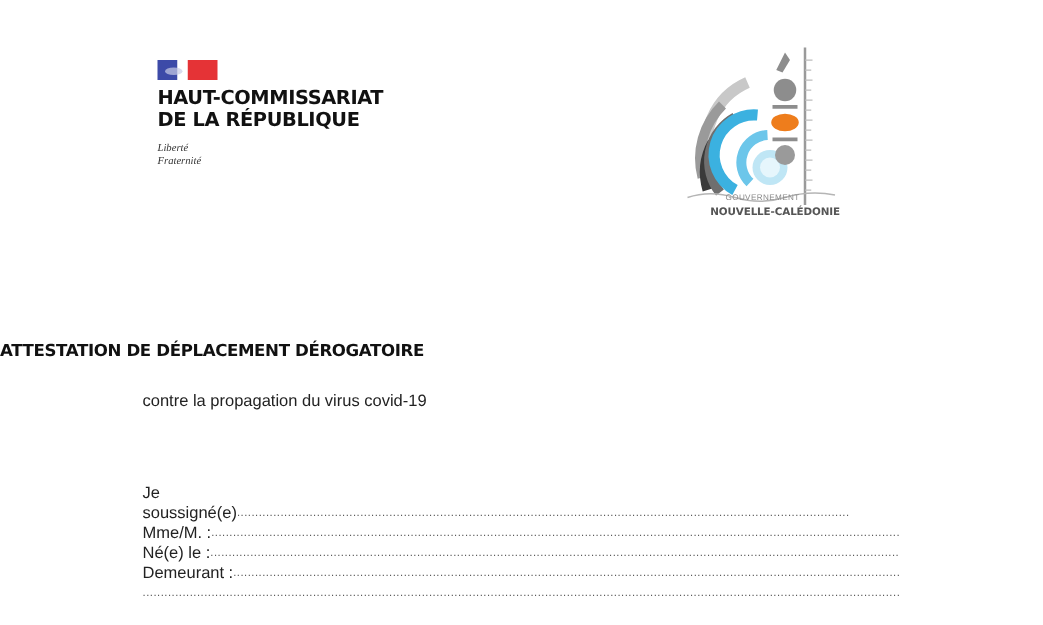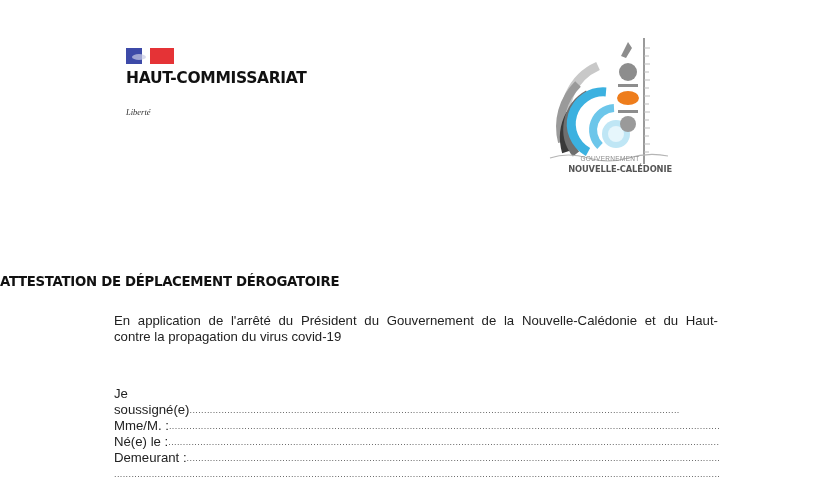--- a/index.html
+++ b/index.html
@@ -11,21 +11,21 @@
   .page { position: absolute; left: 0; top: 0; width: 834px; height: 500px; }
 
   
   .inst { position: absolute; left: 126px; top: 48px; }
   .flag { display: flex; width: 48px; height: 16px; }
   .flag .b { width: 16px; background: #3d4aa8; }
   .flag .w { width: 8px; background: #ffffff; position: relative; }
   .flag .w:before { content: ""; position: absolute; left: -10px; top: 6px; width: 14px; height: 6px; background: #c9cce6; border-radius: 50%; opacity: .7; }
   .flag .r { width: 24px; background: #e53336; }
   .inst-name { margin-top: 5px; font-family: "DejaVu Sans", sans-serif; font-weight: bold; font-size: 15.5px; line-height: 18px; color: #111; letter-spacing: -0.3px; }
-  .motto { margin-top: 20px; font-family: "Liberation Serif", serif; font-style: italic; font-size: 8.5px; line-height: 10px; color: #333; }
+  .motto { margin-top: 8px; font-family: "Liberation Serif", serif; font-style: italic; font-size: 8.5px; line-height: 10px; color: #333; }
 
   
   .gov-logo { position: absolute; left: 548px; top: 34px; width: 130px; height: 150px; }
   .gov-text-1 { position: absolute; left: 548px; top: 155px; width: 124px; text-align: center; font-size: 6.5px; letter-spacing: 0.3px; color: #8a8a8a; }
   .gov-text-2 { position: absolute; left: 548px; top: 164px; width: 124px; text-align: right; font-family: "DejaVu Sans", sans-serif; font-weight: bold; font-size: 8.3px; color: #555; letter-spacing: -0.1px; }
 
   
   .title { position: absolute; left: 0; width: 834px; top: 274px; font-family: "DejaVu Sans", sans-serif; font-weight: bold; font-size: 13.3px; color: #111; letter-spacing: -0.3px; }
 
   
@@ -46,23 +46,25 @@
 <div class="page">
 
   <div class="inst">
     <div class="flag">
       <div class="b"></div>
         <div class="w"></div>
         <div class="r"></div>
     </div>
     <div class="inst-name">
       <div>HAUT-COMMISSARIAT</div>
+      <div>DE LA RÉPUBLIQUE</div>
     </div>
     <div class="motto">
       <div>Liberté</div>
+      <div>Fraternité</div>
     </div>
   </div>
 
   <svg class="gov-logo" viewBox="0 0 130 150">
 
     <g fill="none" stroke-linecap="butt">
       <path d="M20 100 A55 55 0 0 1 50 32" stroke="#c8c8c8" stroke-width="9"></path>
       <path d="M14 108 A60 60 0 0 1 30 50" stroke="#9a9a9a" stroke-width="8"></path>
       <path d="M18 118 A50 50 0 0 1 22 80" stroke="#3a3a3a" stroke-width="8"></path>
       <path d="M28 120 A40 40 0 0 1 40 60" stroke="#6f6f6f" stroke-width="8"></path>
@@ -97,21 +99,20 @@
         <line x1="96" y1="118" x2="101" y2="118"></line>
     </g>
     <path d="M2 124 Q20 118 40 124 T80 124 T120 122" fill="none" stroke="#b5b5b5" stroke-width="1.2"></path>
   </svg>
   <div class="gov-text-1">GOUVERNEMENT</div>
   <div class="gov-text-2">NOUVELLE-CALÉDONIE</div>
 
   <div class="title">ATTESTATION DE DÉPLACEMENT DÉROGATOIRE</div>
 
   <div class="intro">
-    <span class="j">En application de l'arrêté du Président du Gouvernement de la Nouvelle-Calédonie et du Haut-</span>
     <span>contre la propagation du virus covid-19</span>
   </div>
 
   <div class="form">
     <div class="row">
       <span class="lbl">Je</span>
     </div>
     <div class="row short">
       <span class="lbl">soussigné(e)</span>
       <span class="dots">....................................................................................................................................................................................................................</span>

